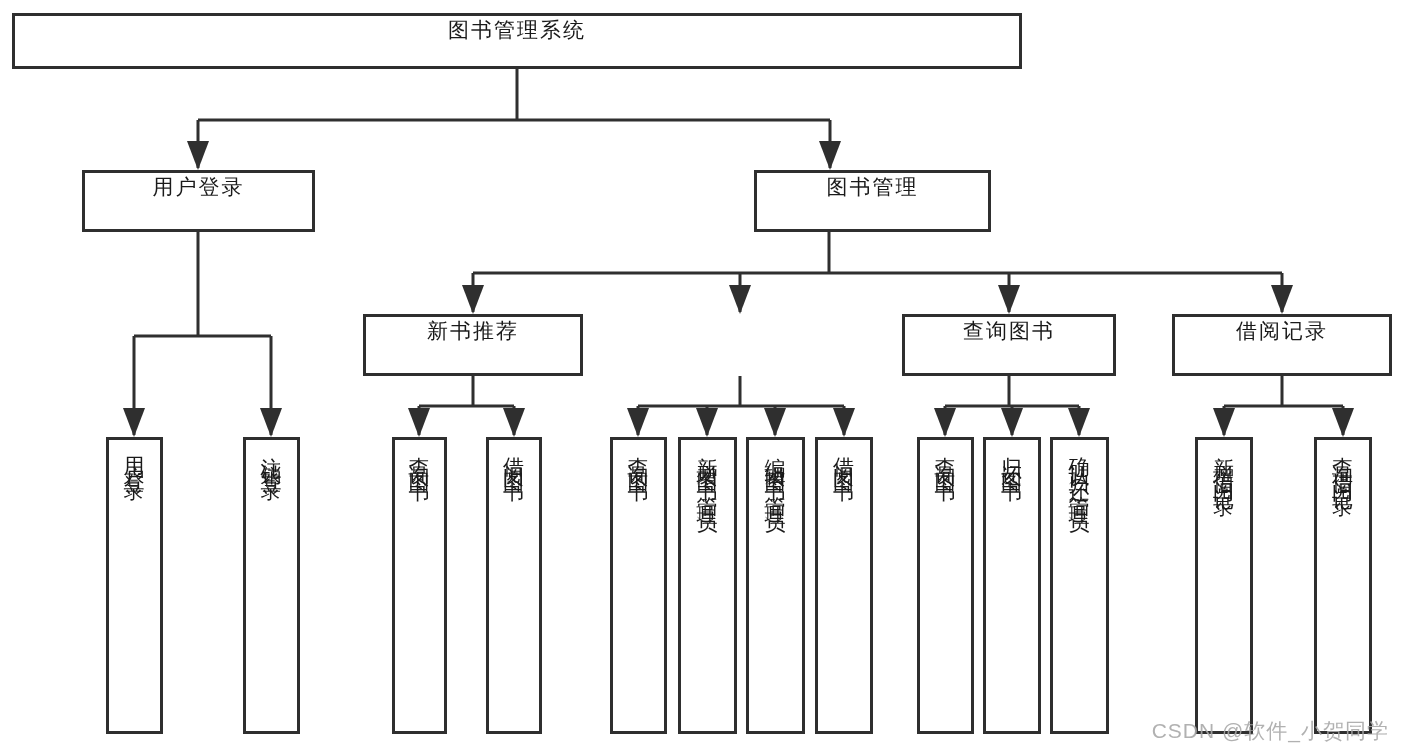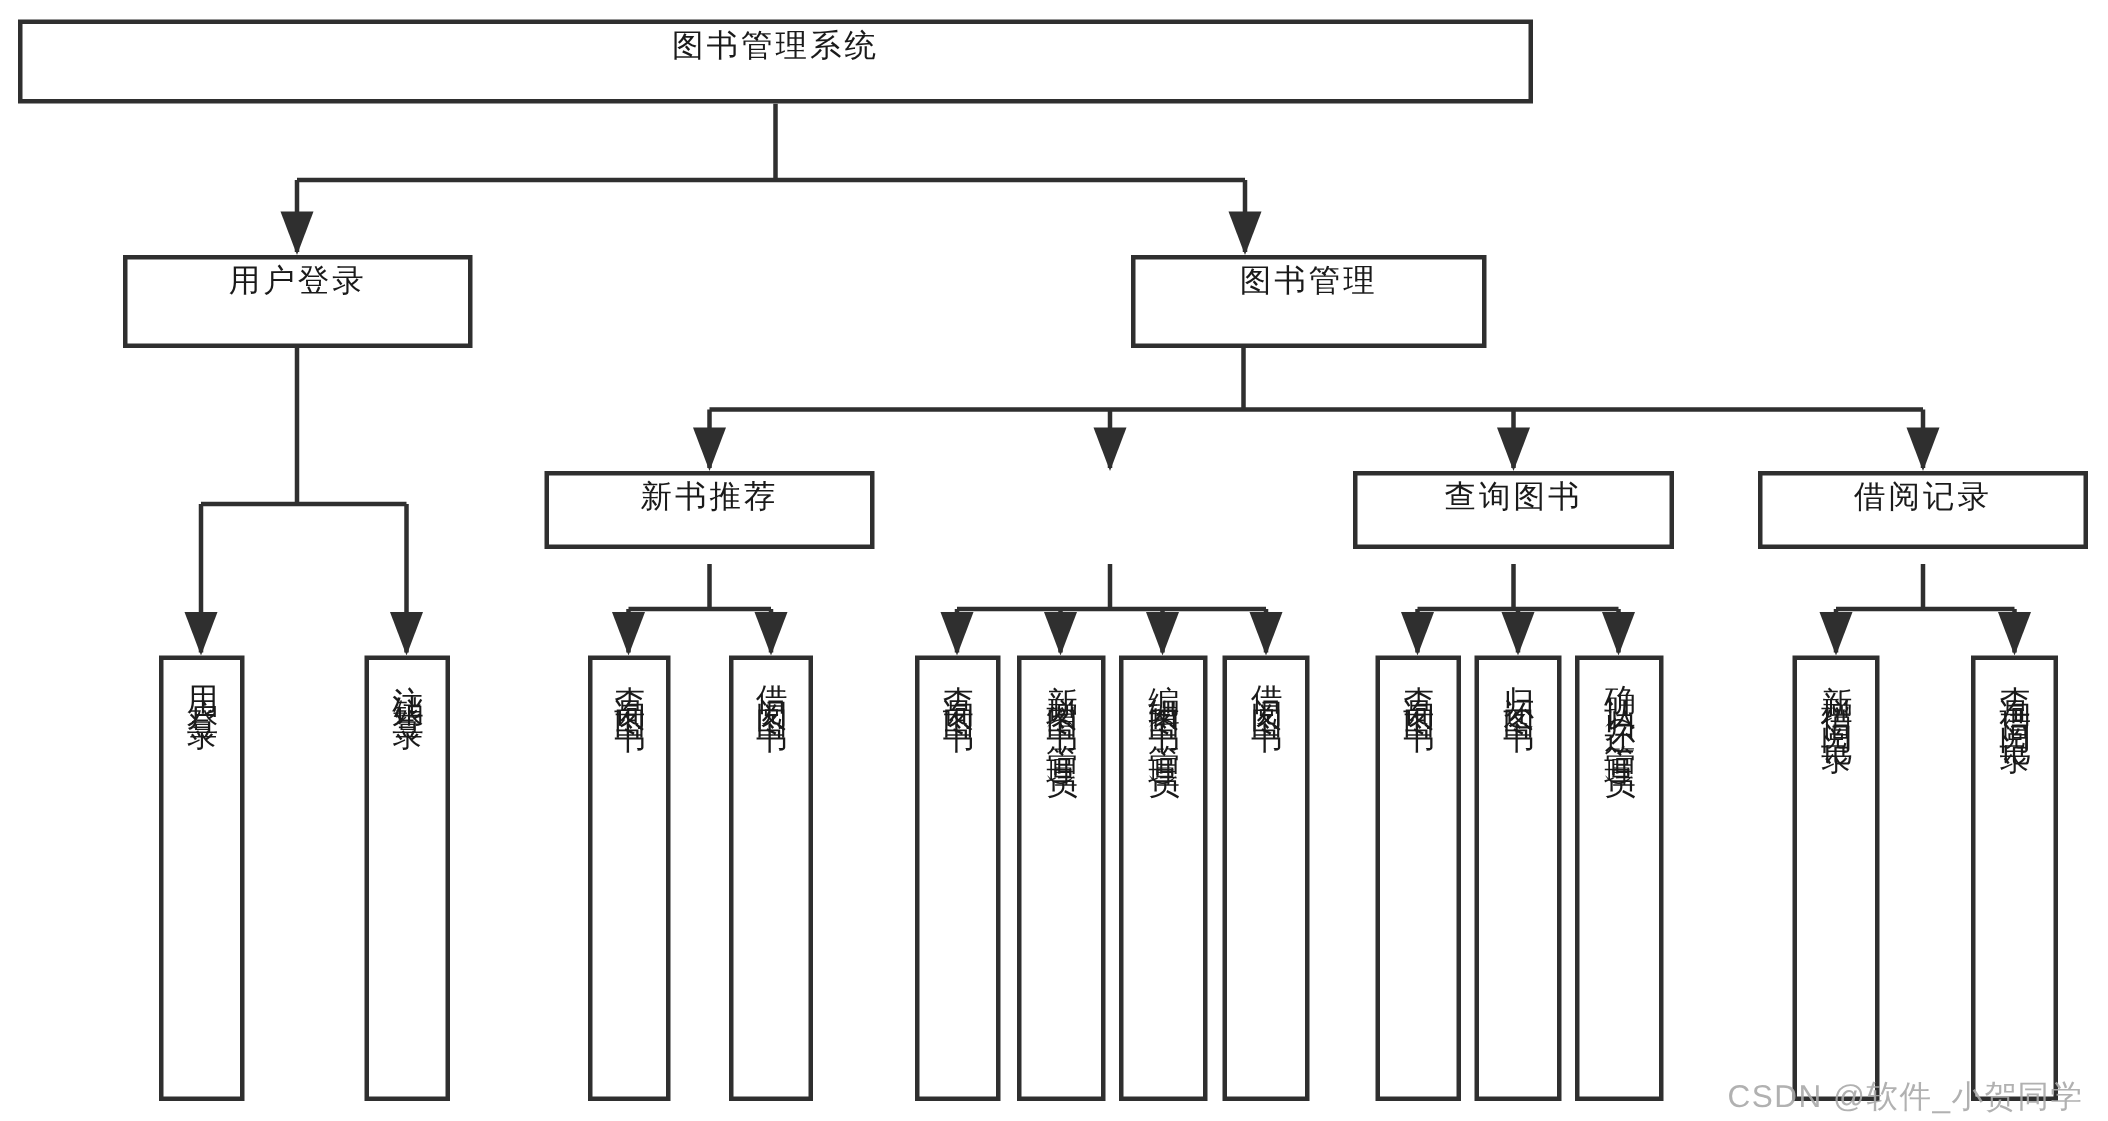--- a/index.html
+++ b/index.html
@@ -24,21 +24,21 @@
   }
   .hlabel {
     font-size: 21px;
     letter-spacing: 2px;
     white-space: nowrap;
     color: #1a1a1a;
   }
   .root  { left: 12px;  top: 13px;  width: 1010px; height: 56px; }
   .lv2a  { left: 82px;  top: 170px; width: 233px;  height: 62px; }
   .lv2b  { left: 710px; top: 170px; width: 237px;  height: 62px; margin-left: 44px; }
-  .lv3   { top: 314px; height: 52px; }
+  .lv3   { top: 314px; height: 62px; }
   .lv3a  { left: 363px;  width: 220px; }
   .lv3b  { left: 633px;  width: 214px; }
   .lv3c  { left: 902px;  width: 214px; }
   .lv3d  { left: 1172px; width: 220px; }
   .leaf  { top: 437px; height: 297px; }
   .vtext {
     writing-mode: vertical-rl;
     text-orientation: mixed;
     font-size: 21px;
     letter-spacing: 8px;

